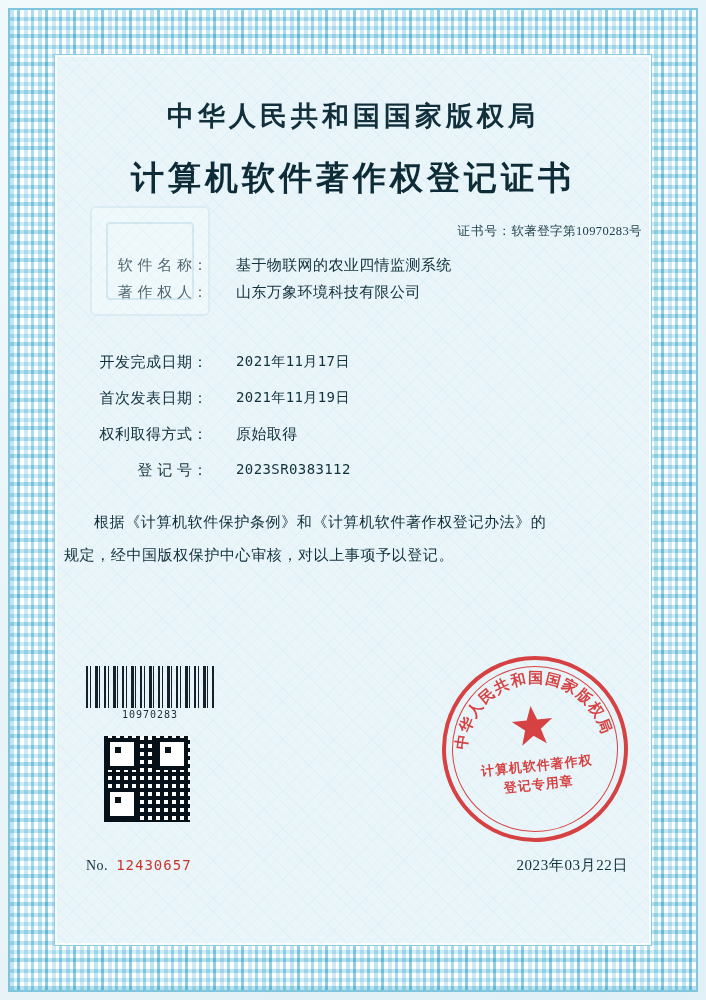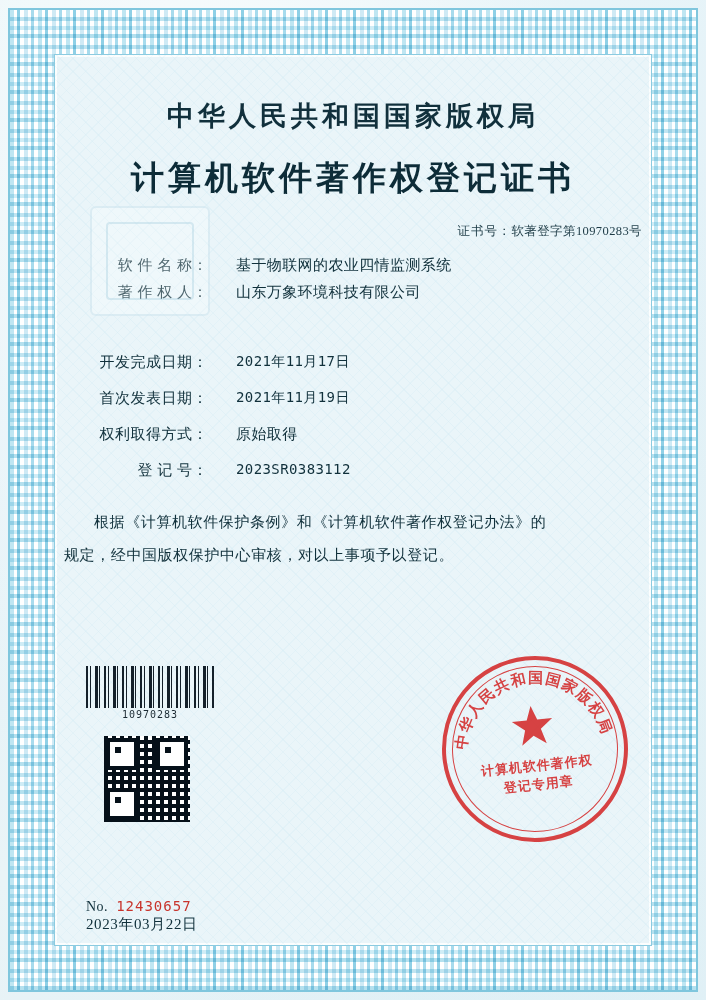--- a/index.html
+++ b/index.html
@@ -288,24 +288,24 @@
     line-height: 19px;
     letter-spacing: 1px;
     font-family: "Liberation Serif", "DejaVu Serif", serif;
   }
 
   
   .footer {
     position: absolute;
     left: 30px;
     right: 16px;
-    top: 842px;
+    top: 800px;
     display: flex;
+    justify-content: space-between;
     align-items: baseline;
-    flex-direction: column;
   }
   .serial {
     font-size: 14px;
     color: #10303b;
     letter-spacing: 0.5px;
   }
   .serial .num {
     color: #c8342c;
     font-family: "DejaVu Sans Mono", "Liberation Mono", monospace;
     font-size: 14px;

